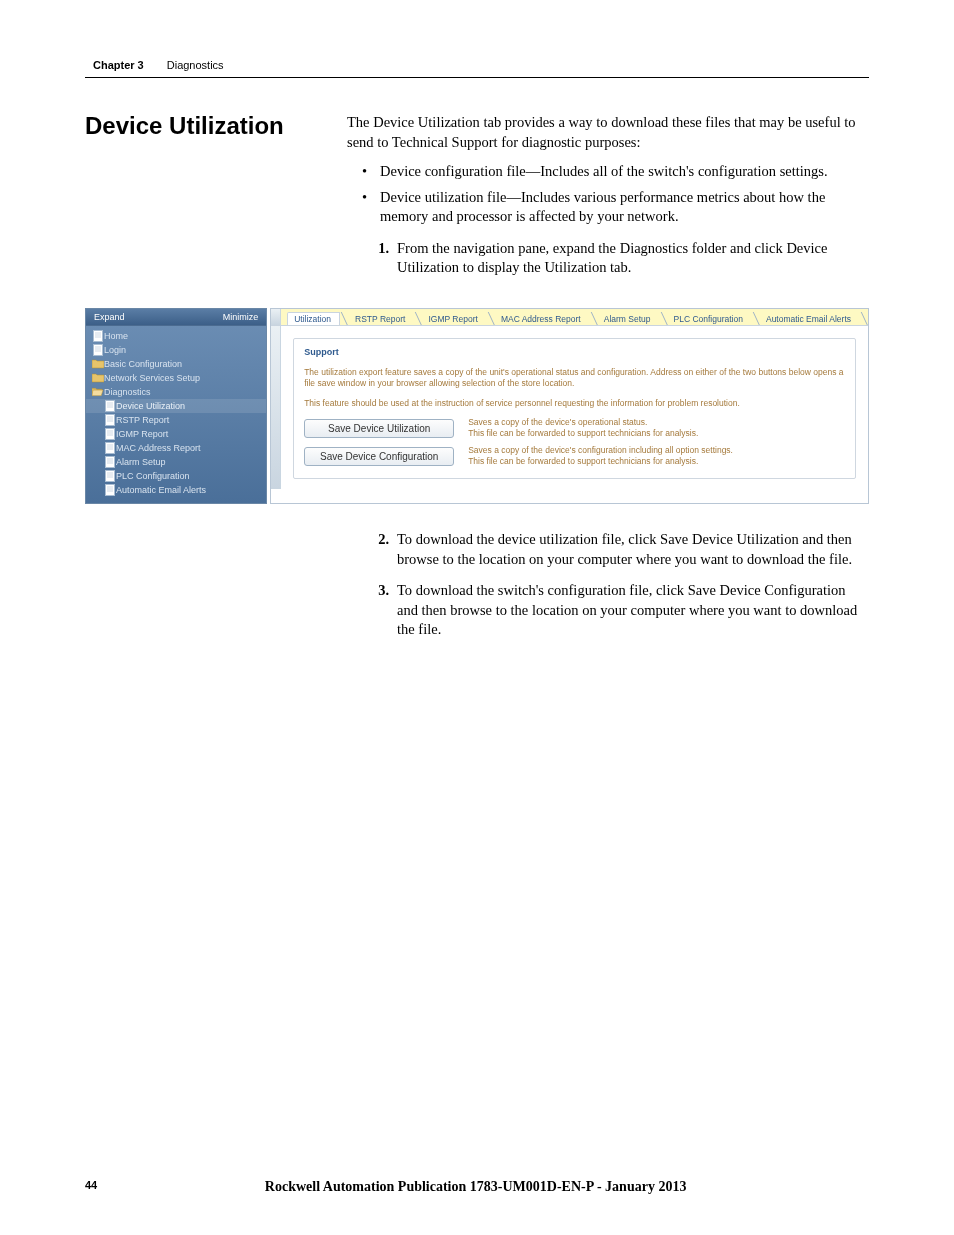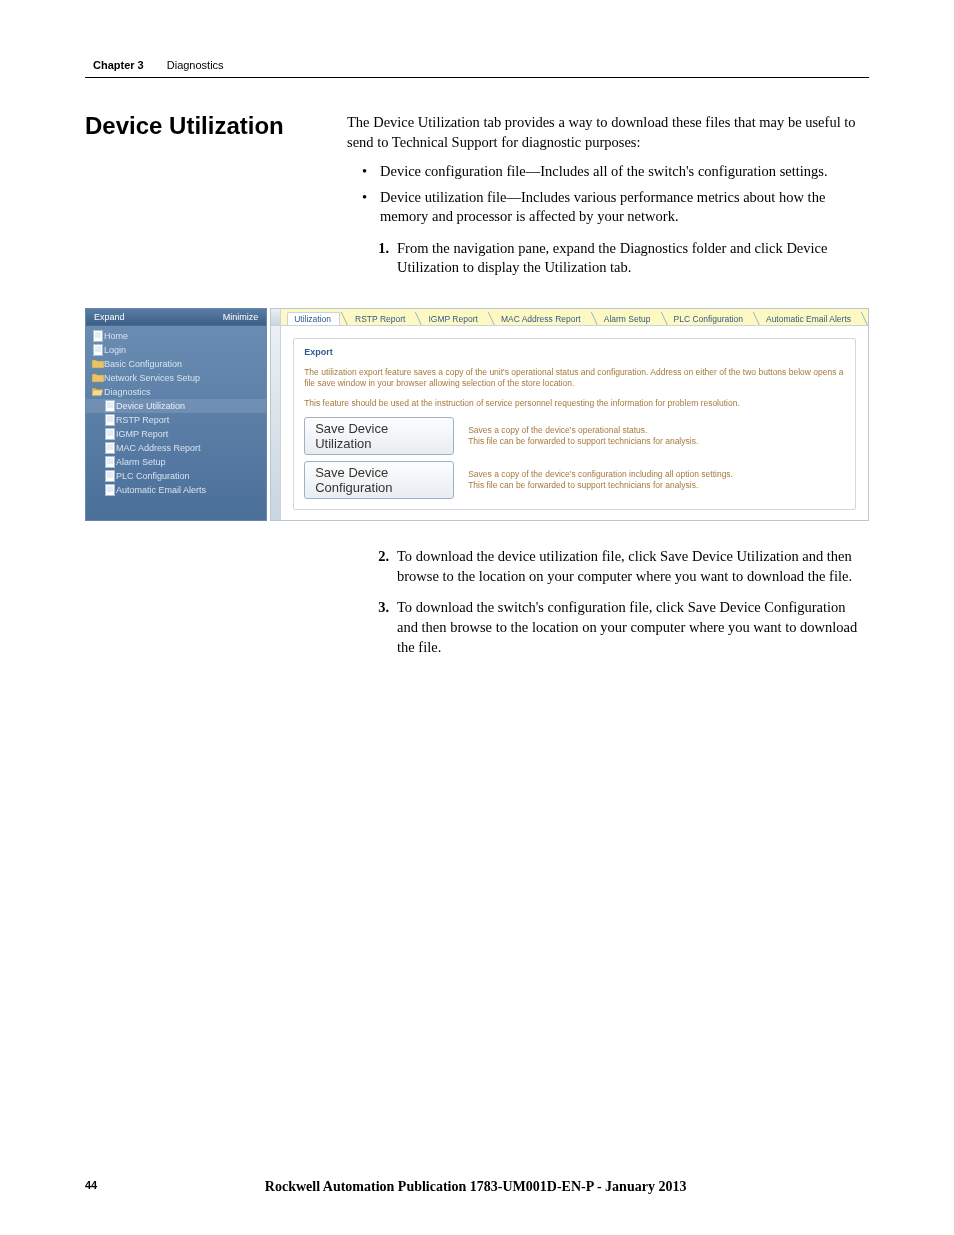--- a/index.html
+++ b/index.html
@@ -220,24 +220,24 @@
     display: flex;
     align-items: center;
     gap: 14px;
     margin-top: 6px;
   }
   .win-button {
     background: linear-gradient(#fdfdfd, #e8edf2);
     border: 1px solid #9fb2c4;
     border-radius: 3px;
     padding: 3px 10px;
-    font-size: 13px;
+    font-size: 10px;
     color: #333;
     width: 150px;
-    text-align: left;
+    text-align: center;
     font-family: Verdana, Arial, sans-serif;
   }
   .row-desc {
     color: #a57a3c;
     font-size: 8.5px;
     line-height: 1.3;
   }
   .footer {
     position: absolute;
     bottom: 40px;
@@ -426,21 +426,21 @@
           <div class="tab">IGMP Report<span class="tab-sep"></span></div>
           <div class="tab">MAC Address Report<span class="tab-sep"></span></div>
           <div class="tab">Alarm Setup<span class="tab-sep"></span></div>
           <div class="tab">PLC Configuration<span class="tab-sep"></span></div>
           <div class="tab">Automatic Email Alerts<span class="tab-sep"></span></div>
         </div>
       <div class="content-body">
         <div class="content-gutter"></div>
         <div class="content-inner">
           <div class="export-box">
-            <div class="export-title">Export</div>
+            <div class="export-title">Support</div>
             <div class="export-desc">The utilization export feature saves a copy of the unit's operational status and configuration. Address on either of the two buttons below opens a file save window in your browser allowing selection of the store location.</div>
             <div class="export-desc">This feature should be used at the instruction of service personnel requesting the information for problem resolution.</div>
             <div id="export-rows">
                 <div class="export-row">
                   <button class="win-button">Save Device Utilization</button>
                   <div class="row-desc">Saves a copy of the device's operational status.<br>This file can be forwarded to support technicians for analysis.</div>
                 </div>
                 <div class="export-row">
                   <button class="win-button">Save Device Configuration</button>
                   <div class="row-desc">Saves a copy of the device's configuration including all option settings.<br>This file can be forwarded to support technicians for analysis.</div>

